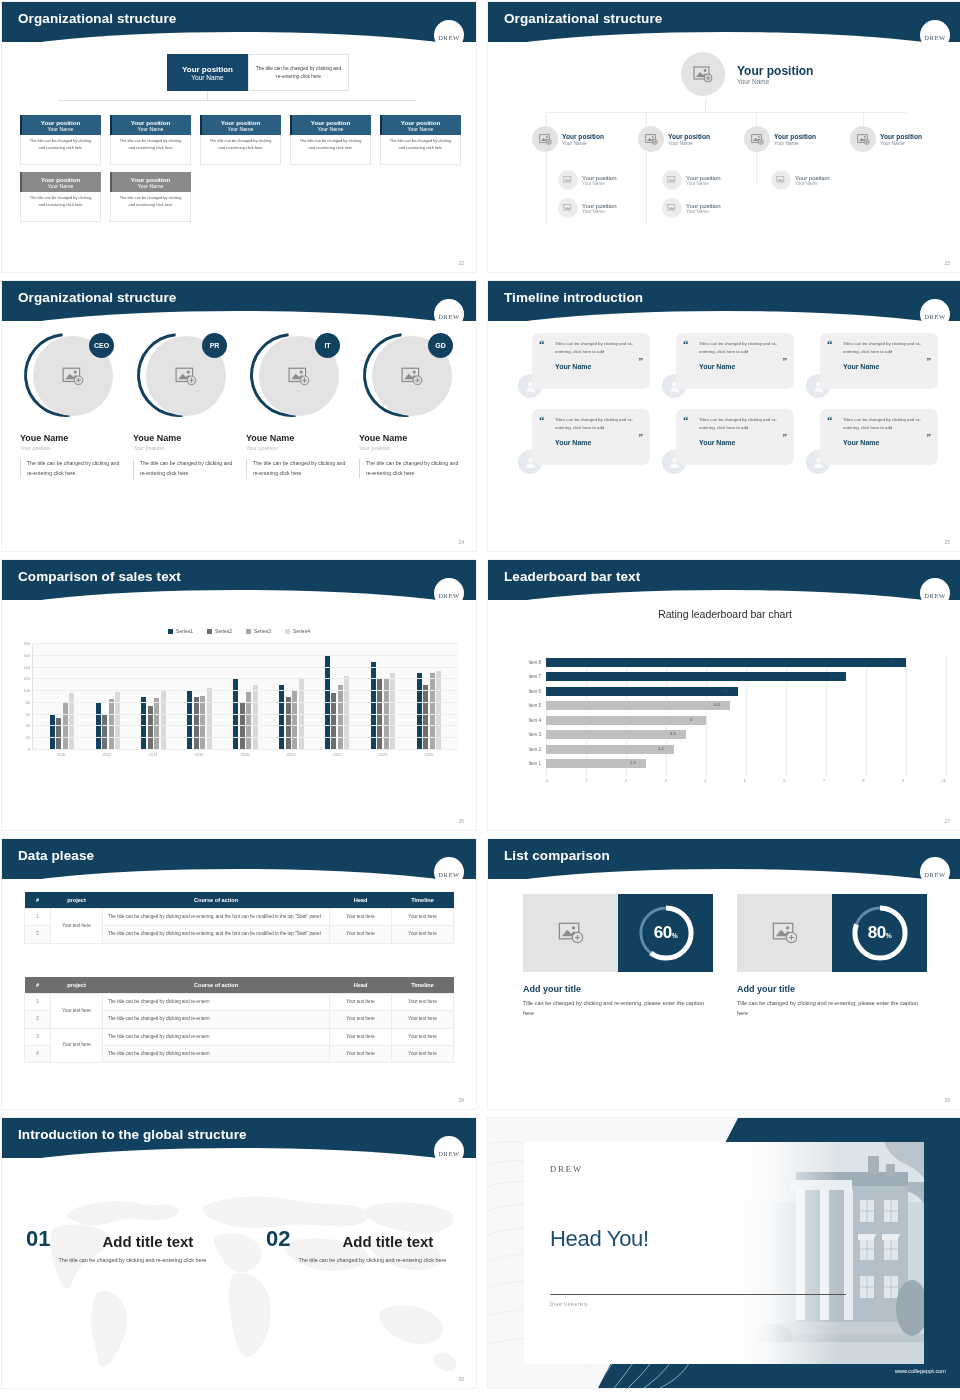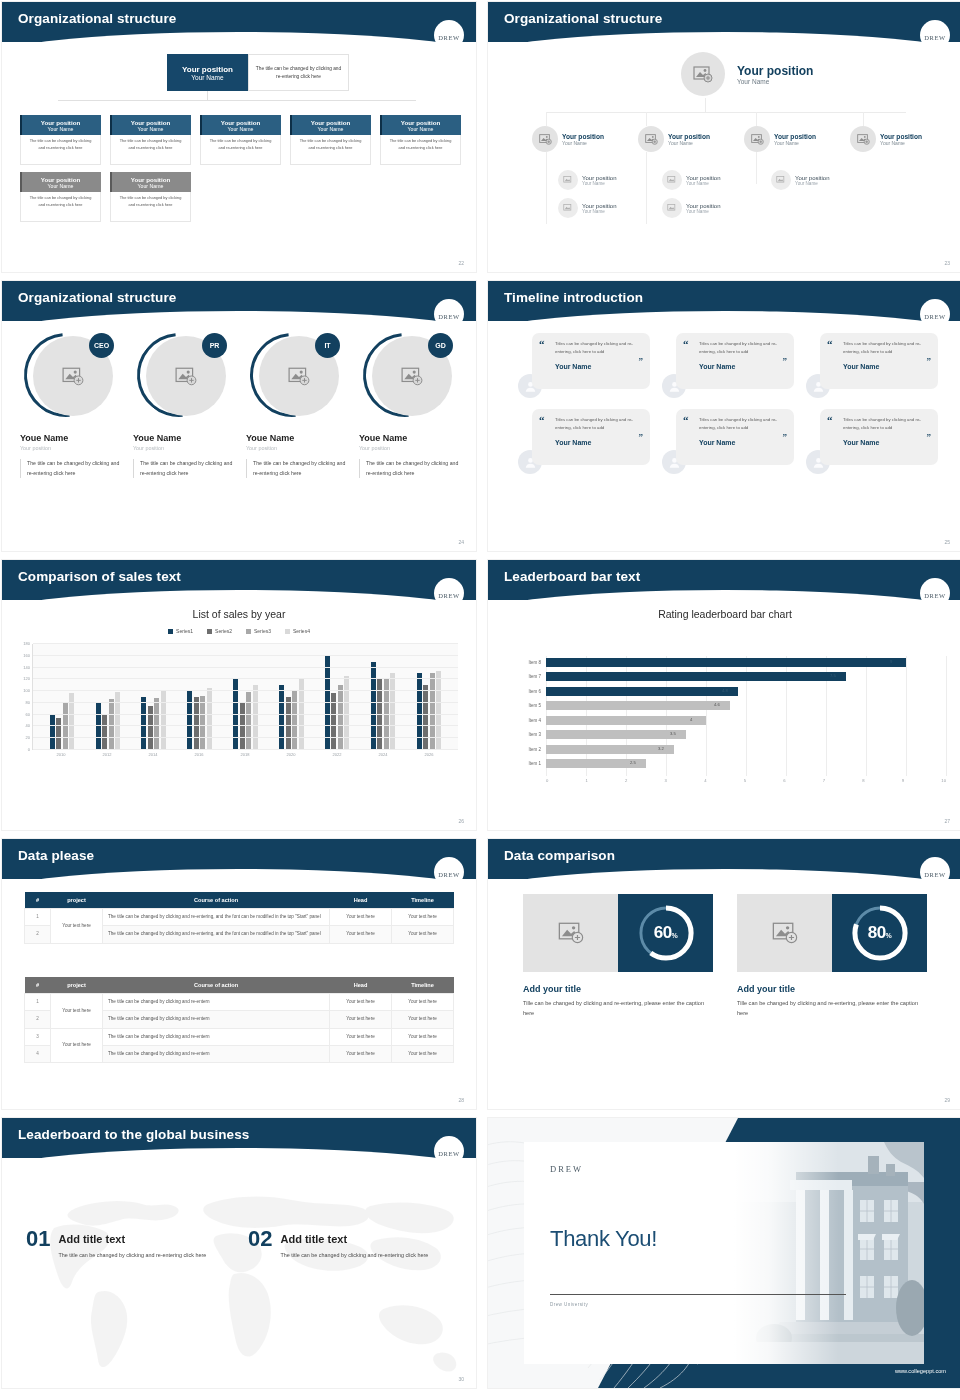--- a/index.html
+++ b/index.html
@@ -200,24 +200,24 @@
   .dc-card { display:flex; height:78px;}
   .dc-img { width:95px; background:#e3e3e3; display:flex; align-items:center; justify-content:center;}
   .dc-ring { width:95px; background:#12405f; display:flex; align-items:center; justify-content:center; position:relative;}
   .dc-pct { color:#fff; font-size:17px; font-weight:bold; letter-spacing:-.5px; position:relative; z-index:2;}
   .dc-pct sub { font-size:7px; vertical-align:baseline;}
   .dc-title { margin-top:12px; font-size:9px; font-weight:bold; color:#12405f;}
   .dc-desc { margin-top:4px; font-size:5.6px; color:#4f4f4f; line-height:1.85;}
 
   
   .map-bg { position:absolute; left:0; top:40px; width:474px; height:230px; opacity:.5;}
-  .s30-items { position:absolute; top:110px; left:24px; width:430px; display:flex; gap:32px;}
+  .s30-items { position:absolute; top:110px; left:24px; width:430px; display:flex; gap:50px;}
   .s30-it { display:flex; gap:8px; width:190px;}
   .s30-num { font-size:22px; font-weight:bold; color:#12405f; line-height:1; }
-  .s30-t { font-size:11px; font-weight:bold; color:#1f1f1f; margin-top:5px;}
+  .s30-t { font-size:15px; font-weight:bold; color:#1f1f1f; margin-top:5px;margin-left:44px;}
   .s30-d { font-size:5.4px; color:#4a4a4a; line-height:1.95; margin-top:5px;}
 
   
   .ty { position:relative; width:474px; height:270px; background:#12405f; overflow:hidden;}
   .ty-topo { position:absolute; inset:0; }
   .ty-card { position:absolute; left:36px; top:24px; width:400px; height:222px; background:#ffffff; overflow:hidden;}
   .ty-photo { position:absolute; right:0; top:0; width:190px; height:222px; overflow:hidden;}
   .ty-photo::after { content:""; position:absolute; inset:0;
     background:linear-gradient(to right, #ffffff 0%, rgba(255,255,255,.85) 18%, rgba(255,255,255,0) 55%);}
   .ty-drew { position:absolute; left:26px; top:22px; font-family:"Liberation Serif", serif;
@@ -669,21 +669,20 @@
 
   <div class="slide">
     <div class="hdr">
         <div class="hdr-curve"></div>
       </div>
     <div class="hdr-title">Comparison of sales text</div>
     <div class="logo-badge">
         <span>DREW</span>
       </div>
 
-    <div class="chart-title">List of sales by year</div>
     <div class="legend" id="s26-legend">
         <div class="it">
           <span class="sw" style="background: rgb(18, 64, 95);"></span>
           <span>Series1</span>
         </div>
         <div class="it">
           <span class="sw" style="background: rgb(110, 110, 110);"></span>
           <span>Series2</span>
         </div>
         <div class="it">
@@ -969,21 +968,21 @@
         </tr>
       </tbody>
     </table>
     <div class="pgnum">28</div>
   </div>
 
   <div class="slide">
     <div class="hdr">
         <div class="hdr-curve"></div>
       </div>
-    <div class="hdr-title">Data comparison</div>
+    <div class="hdr-title">List comparison</div>
     <div class="logo-badge">
         <span>DREW</span>
       </div>
 
     <div class="dc-wrap">
       <div class="dc-col">
         <div class="dc-card">
           <div class="dc-img">
               <svg width="26" height="22" viewBox="0 0 20 17">
                 <rect x="1" y="1" width="15" height="12" fill="none" stroke="#8d8d8d" stroke-width="1"></rect>
@@ -1028,21 +1027,21 @@
         <div class="dc-desc">Tille can be changed by clicking and re-entering, please enter the caption here</div>
       </div>
     </div>
     <div class="pgnum">29</div>
   </div>
 
   <div class="slide">
     <div class="hdr">
         <div class="hdr-curve"></div>
       </div>
-    <div class="hdr-title">Leaderboard to the global business</div>
+    <div class="hdr-title">Introduction to the global structure</div>
     <div class="logo-badge">
         <span>DREW</span>
       </div>
 
     <svg class="map-bg" viewBox="0 0 474 230">
       <g fill="#e9e9e9">
         <path d="M70 52 C85 44, 118 40, 140 46 C152 50, 160 44, 172 48 C182 52, 175 60, 160 62 C145 64, 130 58, 118 62 C104 66, 92 70, 80 66 C68 62, 60 58, 70 52 Z"></path>
         <path d="M52 70 C66 64, 90 66, 104 74 C112 80, 106 90, 96 96 C84 104, 74 112, 70 124 C66 136, 60 130, 56 118 C50 100, 44 80, 52 70 Z"></path>
         <path d="M96 134 C108 130, 120 138, 124 152 C128 166, 122 182, 114 196 C106 210, 98 214, 96 202 C94 186, 86 168, 90 152 C92 142, 92 136, 96 134 Z"></path>
         <path d="M206 46 C228 38, 260 36, 290 42 C320 48, 344 44, 360 50 C374 56, 366 66, 348 68 C326 70, 300 64, 278 68 C252 72, 228 70, 212 62 C200 56, 198 50, 206 46 Z"></path>
@@ -1134,20 +1133,20 @@
 
           <path d="M46 180 h130 l8 12 H38 Z" fill="#c5ced5"></path>
           <rect x="34" y="192" width="156" height="10" fill="#bcc7ce"></rect>
 
           <ellipse cx="178" cy="166" rx="16" ry="28" fill="#9aa8b1"></ellipse>
           <ellipse cx="40" cy="196" rx="18" ry="14" fill="#a9b6bd"></ellipse>
           <rect x="0" y="200" width="190" height="22" fill="#cdd6dc"></rect>
         </svg>
       </div>
       <div class="ty-drew">DREW</div>
-      <div class="ty-l1">Thank You!</div>
+      <div class="ty-l1">Head You!</div>
       <div class="ty-rule"></div>
       <div class="ty-sub">Drew University</div>
     </div>
     <div class="ty-url">www.collegeppt.com</div>
   </div>
 
 </div>
 
 </body></html>

